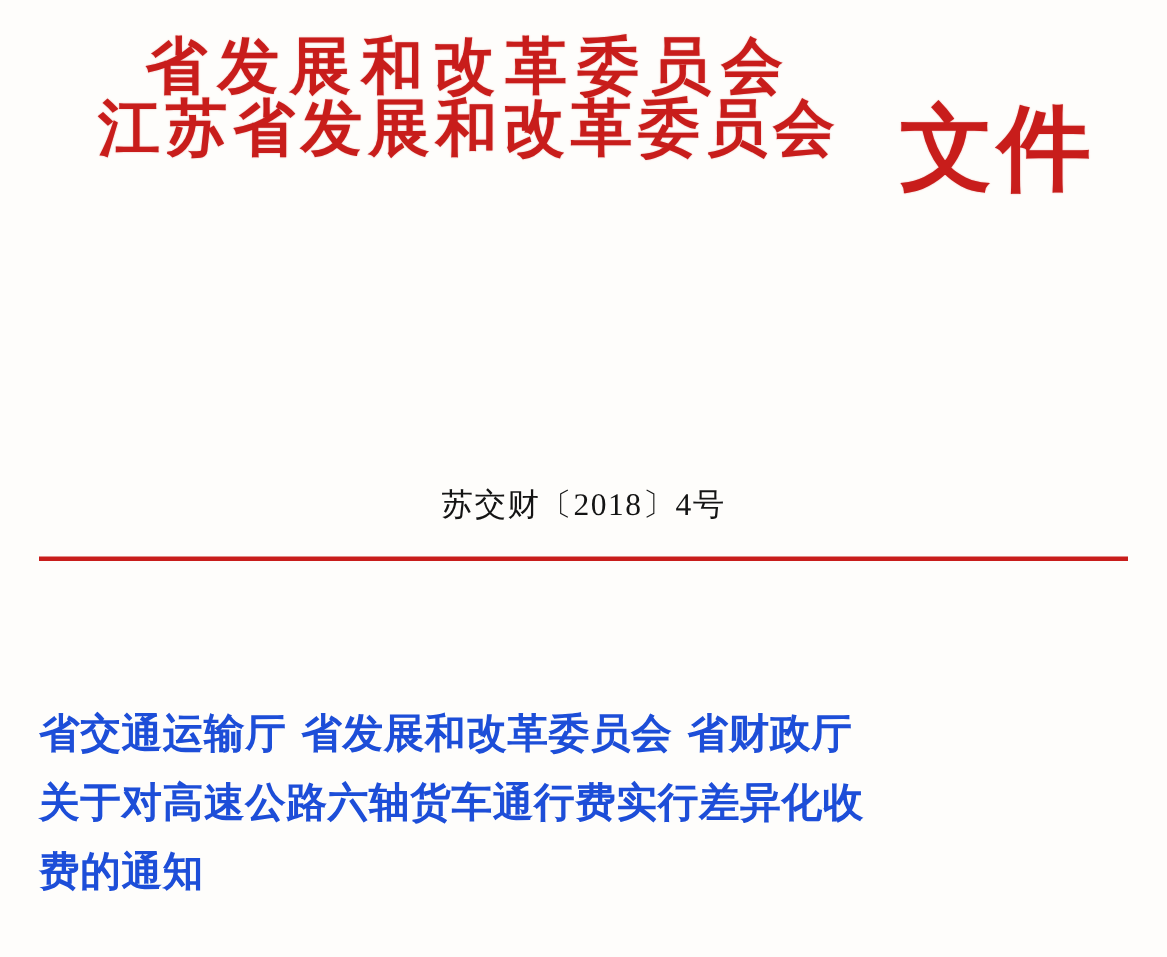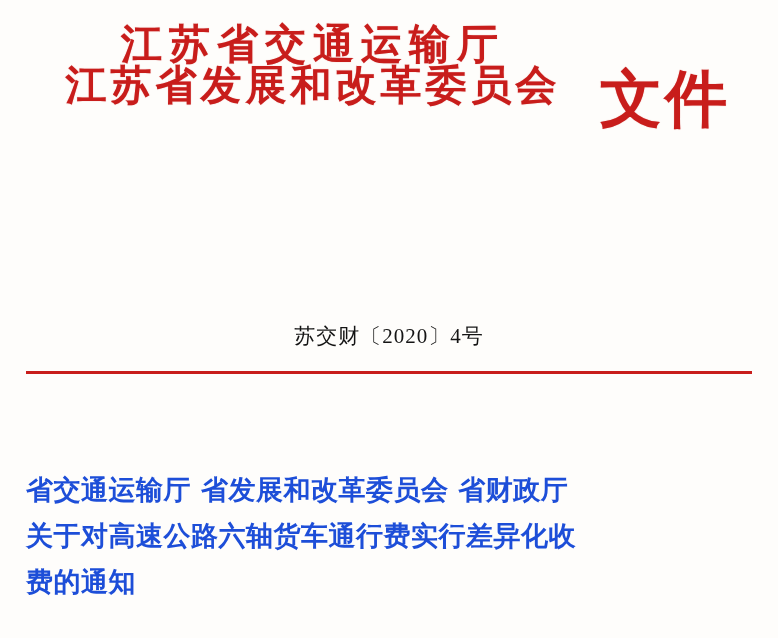--- a/index.html
+++ b/index.html
@@ -107,27 +107,27 @@
   .title-line.t2 { letter-spacing: 0.5px; }
   .title-line.t3 { letter-spacing: 0.5px; }
 </style>
 </head>
 <body>
 
 <div class="page">
 
   <div class="masthead">
     <div class="mast-lines">
-      <div class="mast-line l1">江苏省交通运输厅</div>
+      <div class="mast-line l1">省发展和改革委员会</div>
       <div class="mast-line l2">江苏省发展和改革委员会</div>
     </div>
     <div class="mast-doc">文件</div>
   </div>
 
-  <div class="doc-number">苏交财〔2020〕4号</div>
+  <div class="doc-number">苏交财〔2018〕4号</div>
 
   <div class="red-rule"></div>
 
   <div class="title-block">
     <div class="title-line t1">省交通运输厅 省发展和改革委员会 省财政厅</div>
     <div class="title-line t2">关于对高速公路六轴货车通行费实行差异化收</div>
     <div class="title-line t3">费的通知</div>
   </div>
 
 </div>

